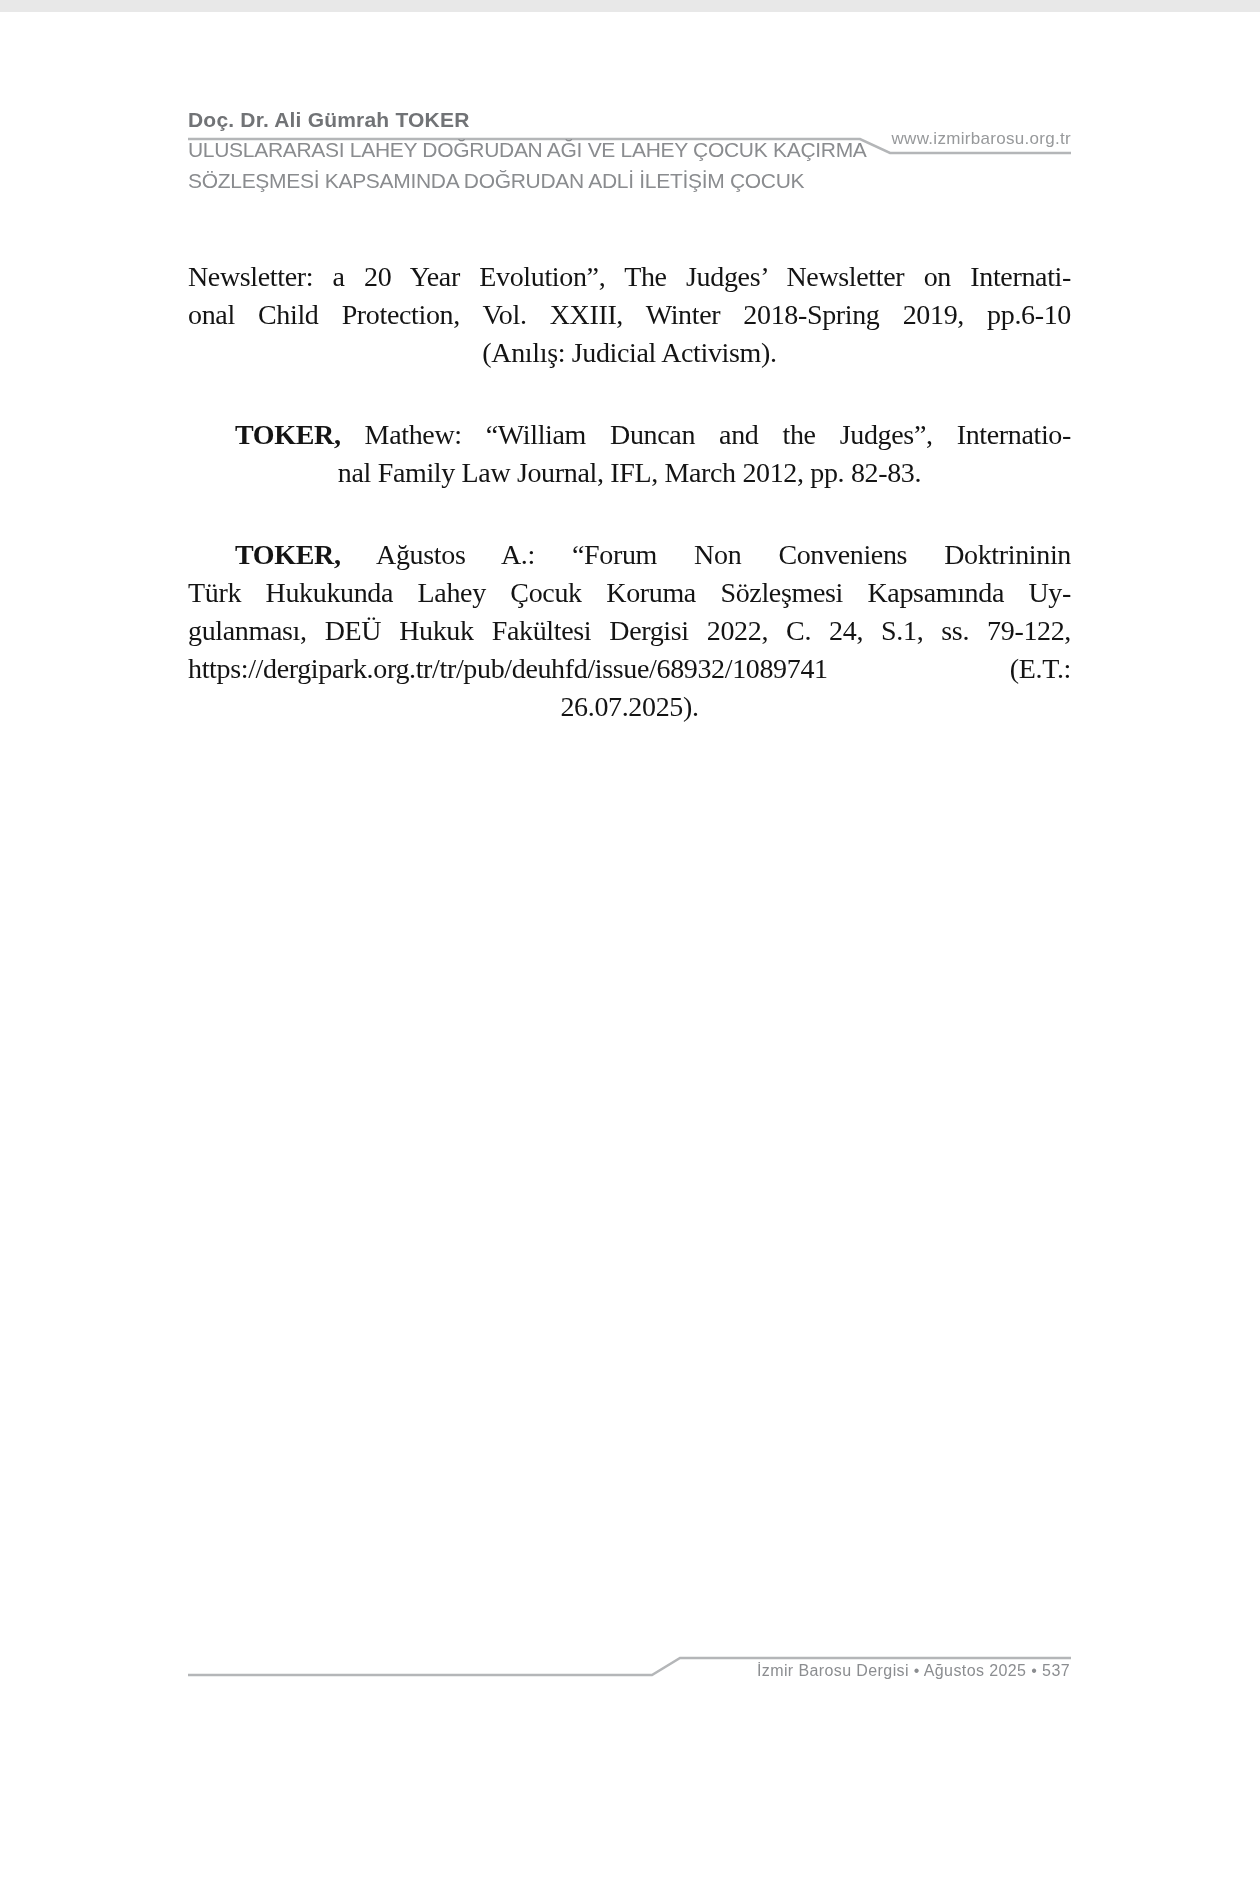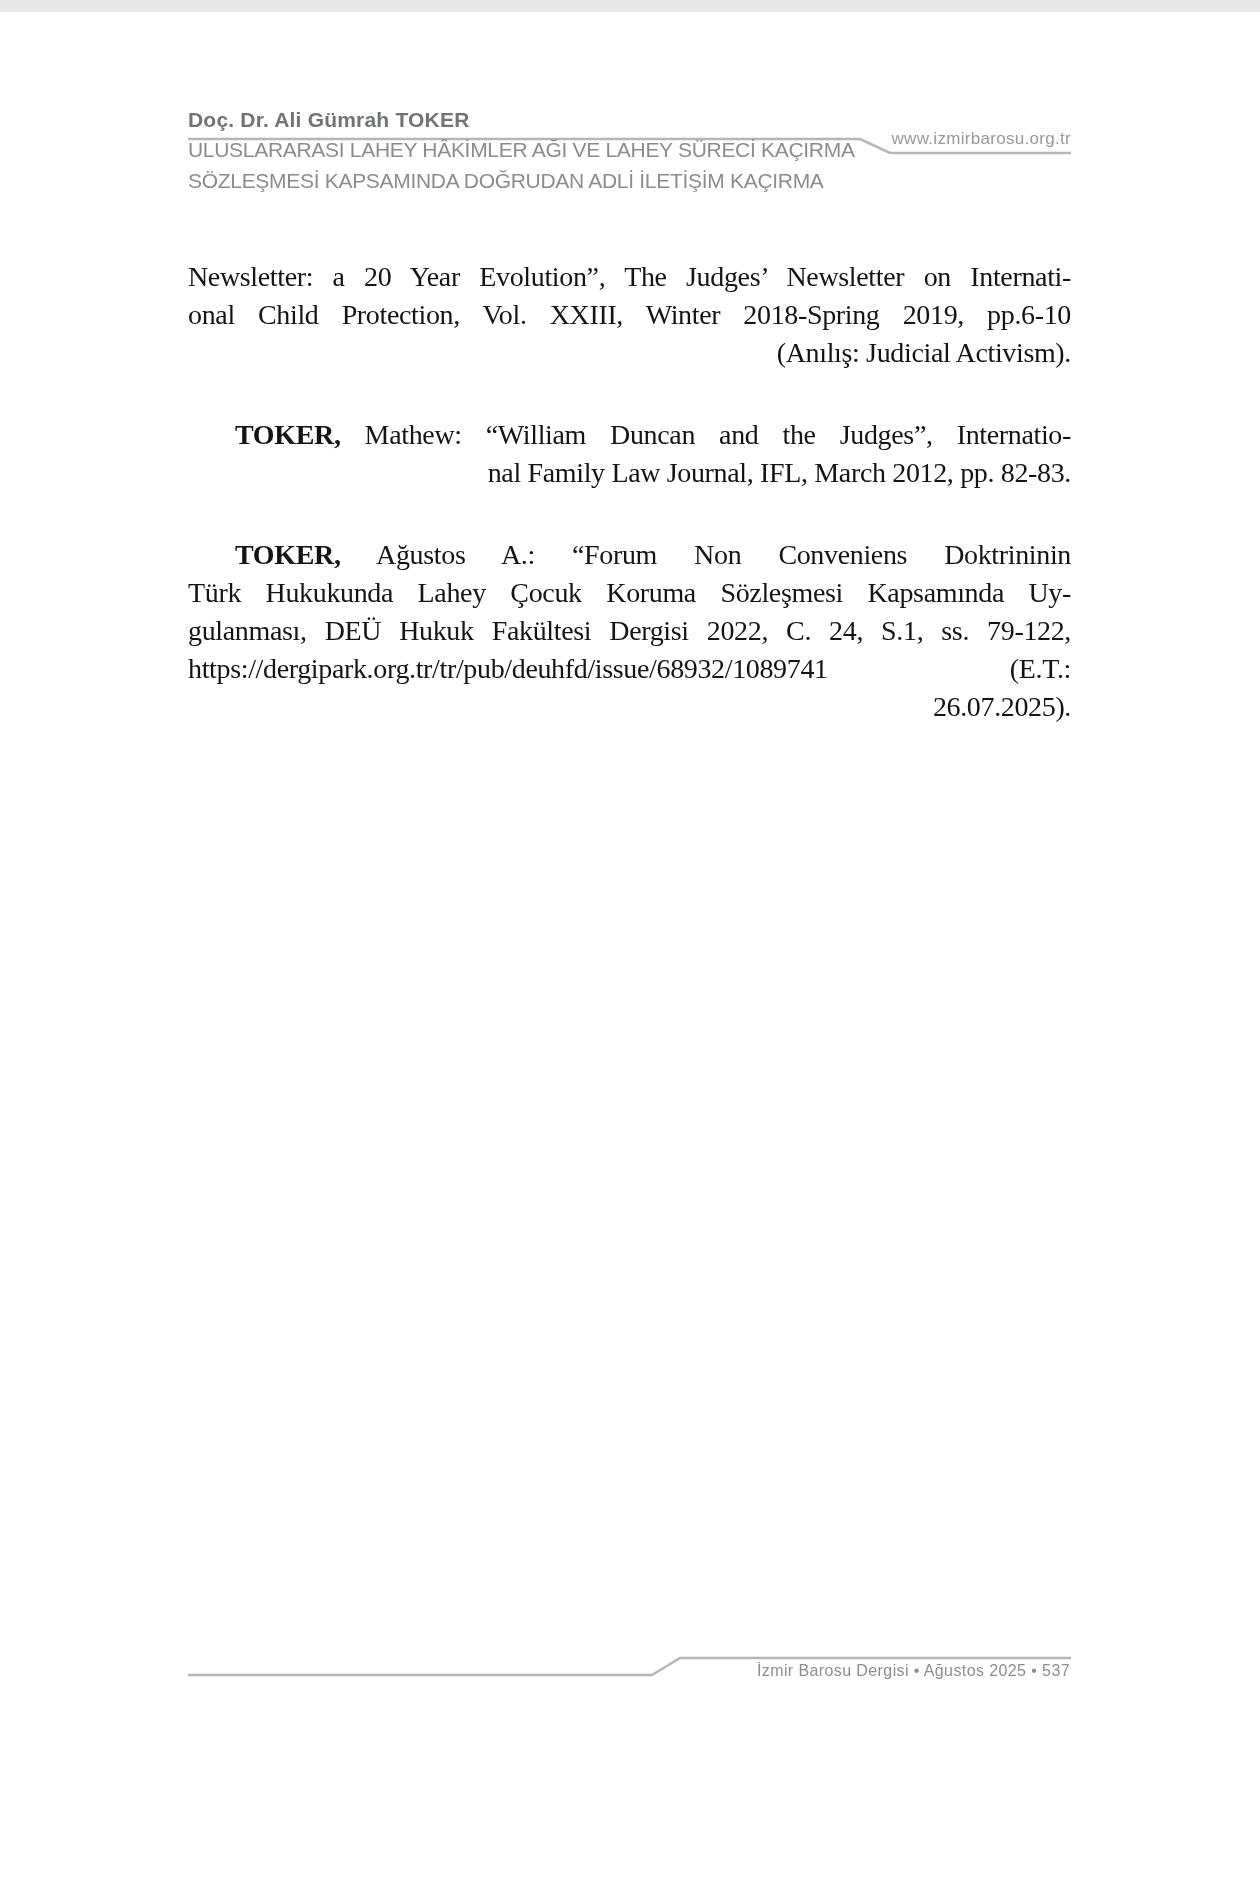--- a/index.html
+++ b/index.html
@@ -49,21 +49,21 @@
     position: absolute;
     left: 188px; top: 246px;
     width: 883px;
     font-family: Liberation Serif, serif;
     font-size: 28px;
     line-height: 38px;
     letter-spacing: -0.35px;
     color: #141414;
   }
   .bib-entry { margin: 0 0 44px 0; }
-  .bib-line { text-align: right; }
+  .bib-line { text-align: center; }
   .bib-line.just { text-align: justify; text-align-last: justify; }
   .bib-line .seg-bold { font-weight: 700; }
   .footer-info {
     position: absolute;
     right: 190px; top: 1650px;
     font-size: 16px;
     letter-spacing: 0.4px;
     color: #8b8d90;
     white-space: nowrap;
   }
@@ -76,22 +76,22 @@
   <svg class="rules-overlay" viewBox="0 0 1260 1890" xmlns="http://www.w3.org/2000/svg">
     <polyline points="188,127 860,127 890,141 1071,141" fill="none" stroke="#b4b6b8" stroke-width="2.5"></polyline>
     <polyline points="188,1663 652,1663 680,1646 1071,1646" fill="none" stroke="#b4b6b8" stroke-width="2.5"></polyline>
   </svg>
 
   <div class="author-name">Doç. Dr. Ali Gümrah TOKER</div>
 
   <div class="journal-url">www.izmirbarosu.org.tr</div>
 
   <div class="article-title">
-    <div>ULUSLARARASI LAHEY HÂKİMLER AĞI VE LAHEY SÜRECİ KAÇIRMA</div>
-    <div>SÖZLEŞMESİ KAPSAMINDA DOĞRUDAN ADLİ İLETİŞİM KAÇIRMA</div>
+    <div>ULUSLARARASI LAHEY DOĞRUDAN AĞI VE LAHEY ÇOCUK KAÇIRMA</div>
+    <div>SÖZLEŞMESİ KAPSAMINDA DOĞRUDAN ADLİ İLETİŞİM ÇOCUK</div>
   </div>
 
   <div class="bibliography" id="bibliography">
       <div class="bib-entry">
         <div class="bib-line just"><span class="seg">Newsletter: a 20 Year Evolution”, The Judges’ Newsletter on Internati-</span></div>
         <div class="bib-line just"><span class="seg">onal Child Protection, Vol. XXIII, Winter 2018-Spring 2019, pp.6-10</span></div>
         <div class="bib-line"><span class="seg">(Anılış: Judicial Activism).</span></div>
       </div>
       <div class="bib-entry">
         <div class="bib-line just" style="padding-left: 47px;"><span class="seg-bold">TOKER,</span><span class="seg"> Mathew: “William Duncan and the Judges”, Internatio-</span></div>

